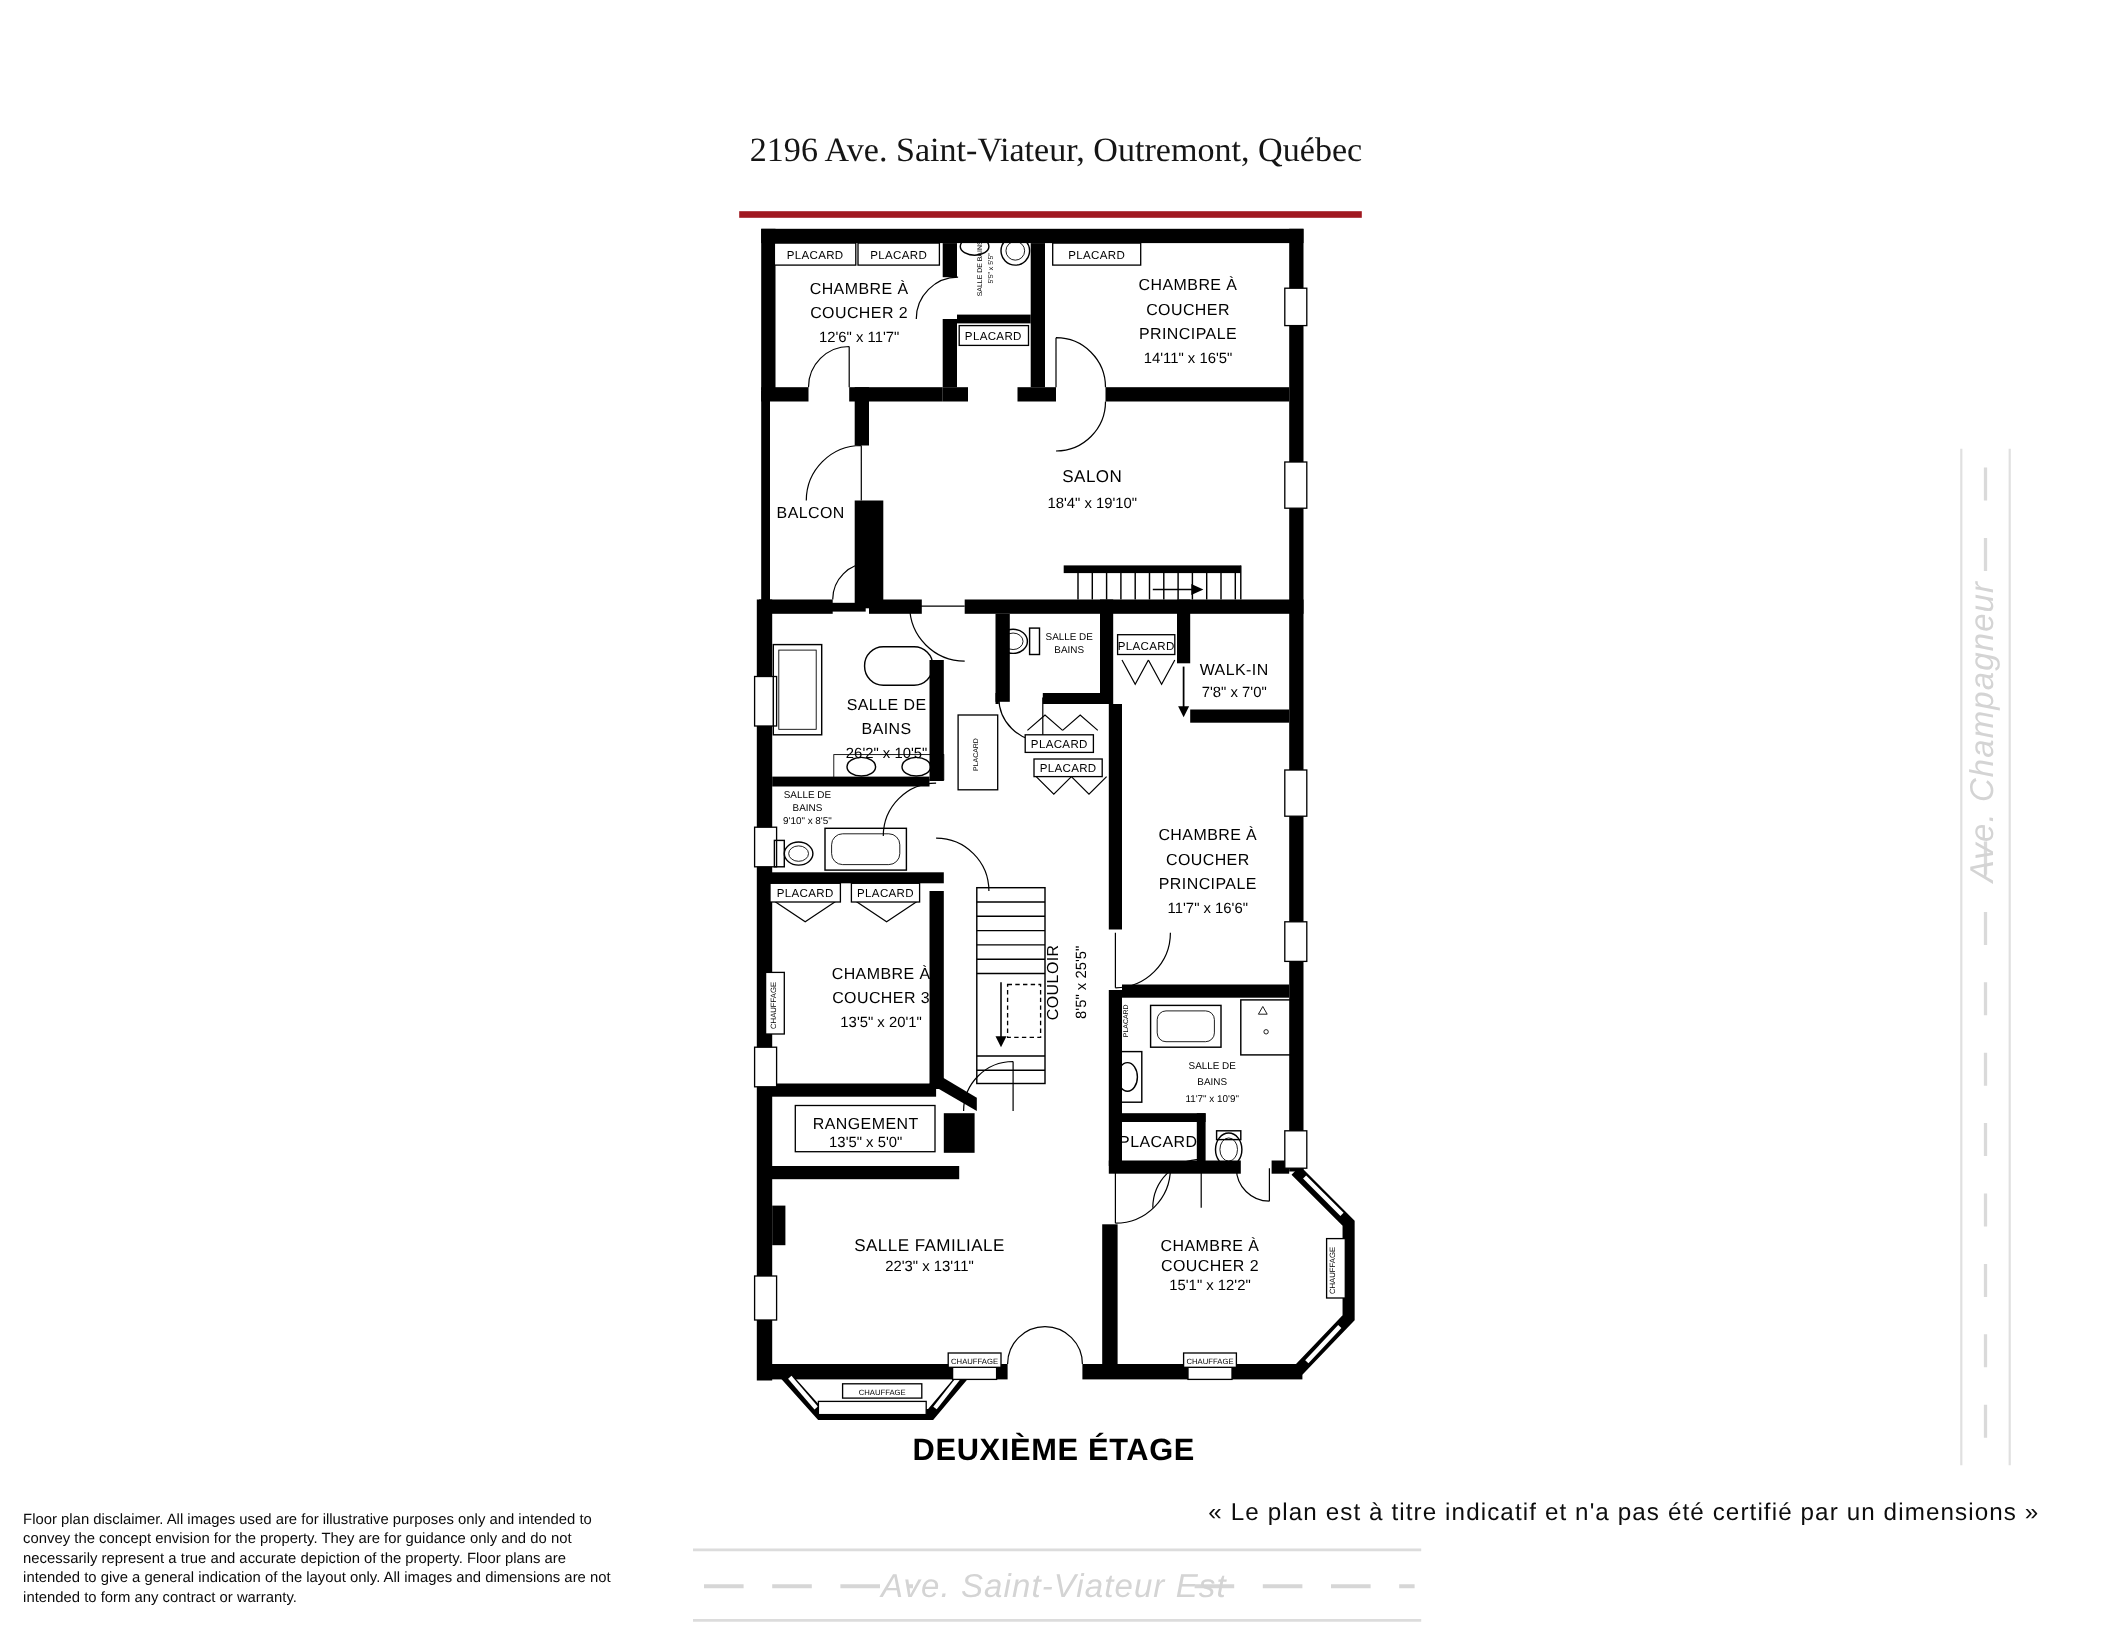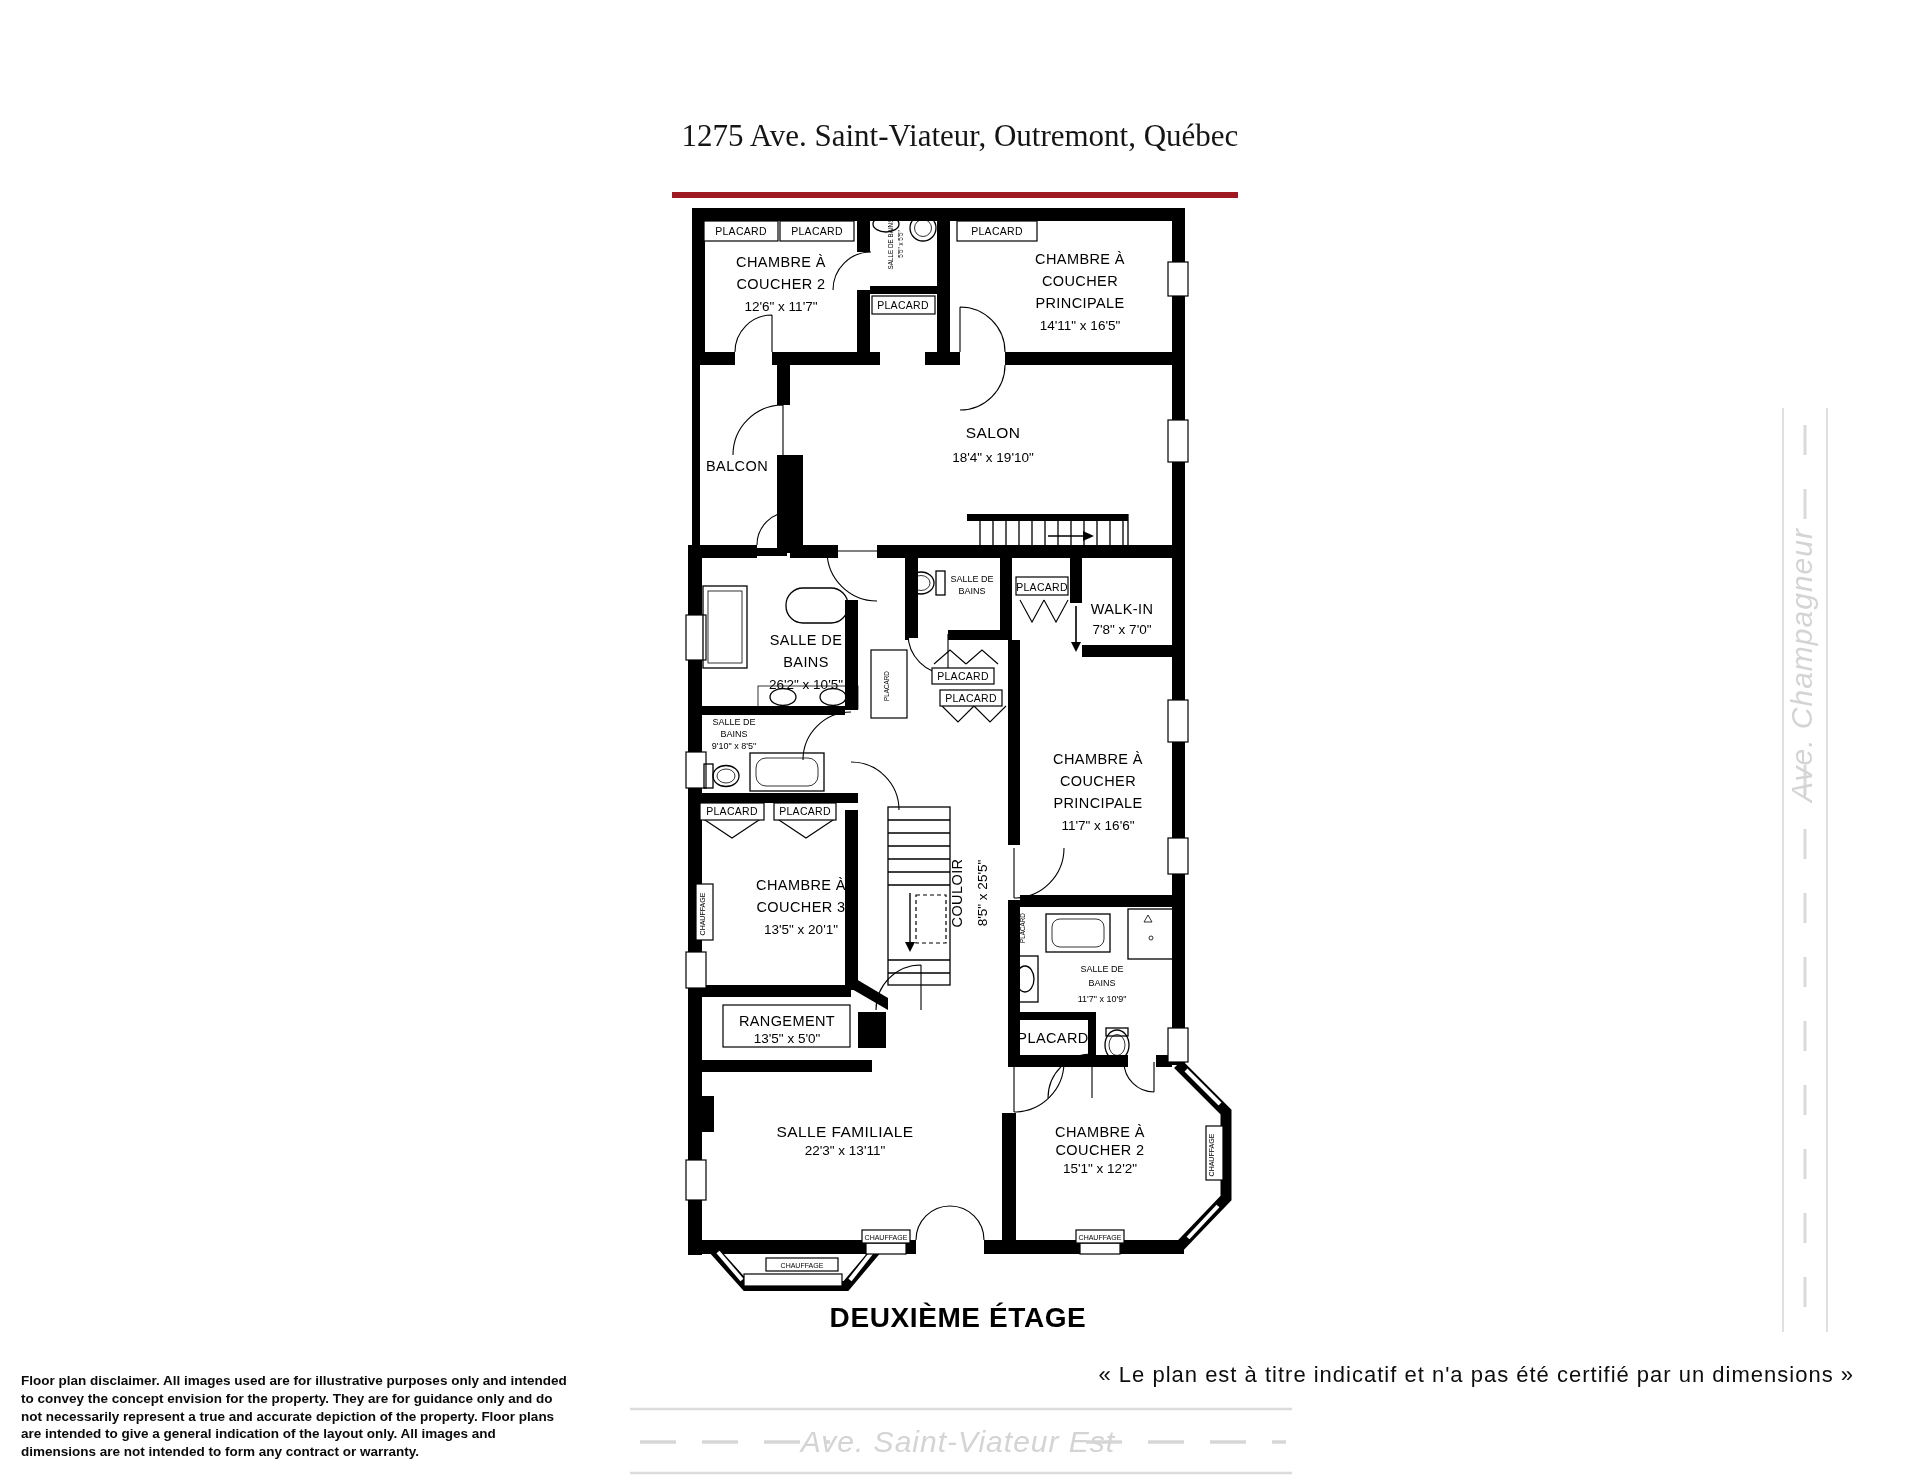--- a/index.html
+++ b/index.html
@@ -19,28 +19,28 @@
   .t-nano{font-size:6.3px;}
   .t-floor{font-size:28px;font-weight:600;letter-spacing:.6px;}
   .t-street{font-size:30px;font-style:italic;fill:#d4d4d4;letter-spacing:1px;}
   .wall{fill:#000;}
   .thin{fill:none;stroke:#000;stroke-width:1.3px;}
   .thin08{fill:none;stroke:#000;stroke-width:.8px;}
   .win{fill:#fff;stroke:#000;stroke-width:1.2px;}
   .box{fill:#fff;stroke:#000;stroke-width:1.2px;}
   .arc{fill:none;stroke:#000;stroke-width:1.1px;}
   #quote{position:absolute;right:66px;top:1362px;font-size:22px;letter-spacing:1px;color:#0d0d0d;white-space:nowrap;}
-  #disclaimer{position:absolute;left:21px;top:1372px;width:548px;font-size:13.5px;line-height:1.32;color:#0a0a0a;font-weight:bold;}
+  #disclaimer{position:absolute;left:21px;top:1372px;width:548px;font-size:13.5px;line-height:1.32;color:#0a0a0a;}
 </style>
 </head>
 <body>
 
 <div id="page">
 
-  <h1 id="title">1275 Ave. Saint-Viateur, Outremont, Québec</h1>
+  <h1 id="title">2196 Ave. Saint-Viateur, Outremont, Québec</h1>
   <div id="rule" style="background: rgb(160, 24, 32);"></div>
 
   <svg id="plan-svg" width="1920" height="1483" viewBox="0 0 1920 1483">
 
     <g>
       <rect class="wall" x="692" y="208" width="493" height="13"></rect>
       <rect class="wall" x="692" y="208" width="13" height="147"></rect>
       <rect class="wall" x="1172" y="208" width="13" height="857"></rect>
       <rect class="wall" x="688" y="545" width="14" height="710"></rect>
       <rect class="wall" x="692" y="355" width="8" height="200"></rect>

